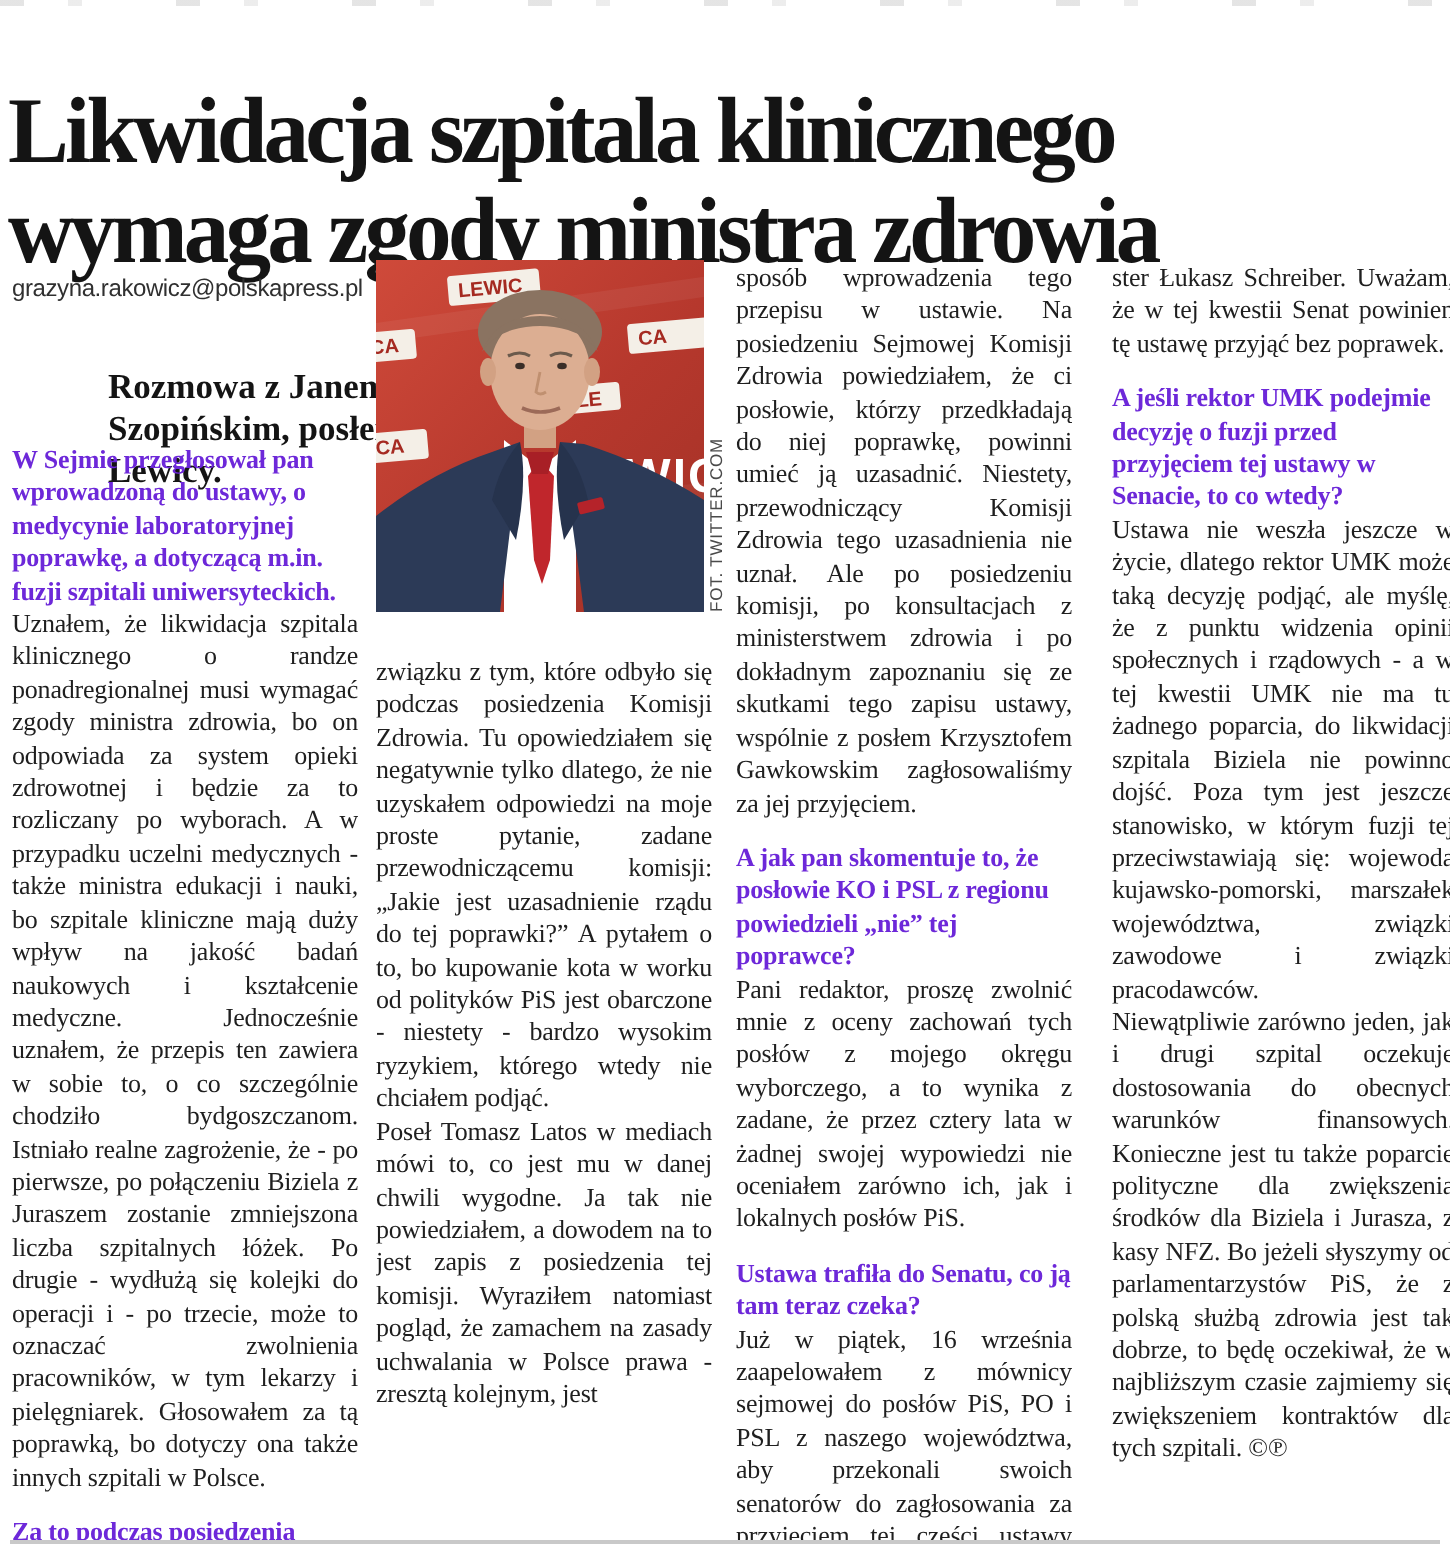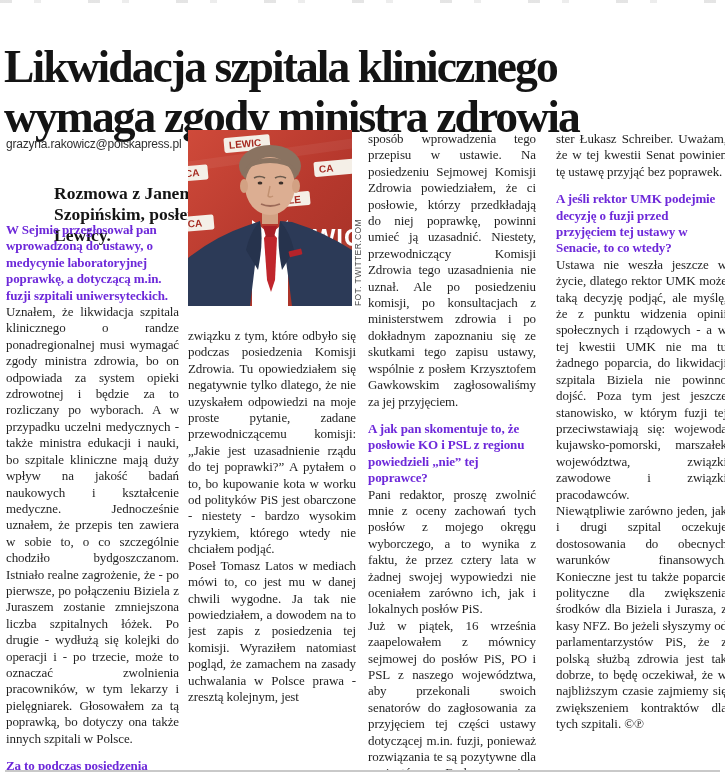--- a/index.html
+++ b/index.html
@@ -135,21 +135,22 @@
 </div>
 
 <div class="col" id="col2">
   <p class="a">związku z tym, które odbyło się podczas posiedzenia Komisji Zdrowia. Tu opowiedziałem się negatywnie tylko dlatego, że nie uzyskałem odpowiedzi na moje proste pytanie, zadane przewodniczącemu komisji: „Jakie jest uzasadnienie rządu do tej poprawki?” A pytałem o to, bo kupowanie kota w worku od polityków PiS jest obarczone - niestety - bardzo wysokim ryzykiem, którego wtedy nie chciałem podjąć.</p>
   <p class="a">Poseł Tomasz Latos w mediach mówi to, co jest mu w danej chwili wygodne. Ja tak nie powiedziałem, a dowodem na to jest zapis z posiedzenia tej komisji. Wyraziłem natomiast pogląd, że zamachem na zasady uchwalania w Polsce prawa - zresztą kolejnym, jest</p>
 </div>
 
 <div class="col" id="col3">
   <p class="a">sposób wprowadzenia tego przepisu w ustawie. Na posiedzeniu Sejmowej Komisji Zdrowia powiedziałem, że ci posłowie, którzy przedkładają do niej poprawkę, powinni umieć ją uzasadnić. Niestety, przewodniczący Komisji Zdrowia tego uzasadnienia nie uznał. Ale po posiedzeniu komisji, po konsultacjach z ministerstwem zdrowia i po dokładnym zapoznaniu się ze skutkami tego zapisu ustawy, wspólnie z posłem Krzysztofem Gawkowskim zagłosowaliśmy za jej przyjęciem.</p>
   <p class="q">A jak pan skomentuje to, że posłowie KO i PSL z regionu powiedzieli „nie” tej poprawce?</p>
-  <p class="a">Pani redaktor, proszę zwolnić mnie z oceny zachowań tych posłów z mojego okręgu wyborczego, a to wynika z faktu, że przez cztery lata w żadnej swojej wypowiedzi nie oceniałem zarówno ich, jak i lokalnych posłów PiS.</p>
+  <p class="a">Pani redaktor, proszę zwolnić mnie z oceny zachowań tych posłów z mojego okręgu wyborczego, a to wynika z zadane, że przez cztery lata w żadnej swojej wypowiedzi nie oceniałem zarówno ich, jak i lokalnych posłów PiS.</p>
+  <p class="q">Ustawa trafiła do Senatu, co ją tam teraz czeka?</p>
   <p class="a">Już w piątek, 16 września zaapelowałem z mównicy sejmowej do posłów PiS, PO i PSL z naszego województwa, aby przekonali swoich senatorów do zagłosowania za przyjęciem tej części ustawy dotyczącej m.in. fuzji, ponieważ rozwiązania te są pozytywne dla pacjentów z Bydgoszczy i z całego województwa. O to również apelował w mediach mini-</p>
 </div>
 
 <div class="col" id="col4">
   <p class="a">ster Łukasz Schreiber. Uważam, że w tej kwestii Senat powinien tę ustawę przyjąć bez poprawek.</p>
   <p class="q">A jeśli rektor UMK podejmie decyzję o fuzji przed przyjęciem tej ustawy w Senacie, to co wtedy?</p>
   <p class="a">Ustawa nie weszła jeszcze w życie, dlatego rektor UMK może taką decyzję podjąć, ale myślę, że z punktu widzenia opinii społecznych i rządowych - a w tej kwestii UMK nie ma tu żadnego poparcia, do likwidacji szpitala Biziela nie powinno dojść. Poza tym jest jeszcze stanowisko, w którym fuzji tej przeciwstawiają się: wojewoda kujawsko-pomorski, marszałek województwa, związki zawodowe i związki pracodawców.</p>
   <p class="a">Niewątpliwie zarówno jeden, jak i drugi szpital oczekuje dostosowania do obecnych warunków finansowych. Konieczne jest tu także poparcie polityczne dla zwiększenia środków dla Biziela i Jurasza, z kasy NFZ. Bo jeżeli słyszymy od parlamentarzystów PiS, że z polską służbą zdrowia jest tak dobrze, to będę oczekiwał, że w najbliższym czasie zajmiemy się zwiększeniem kontraktów dla tych szpitali. ©℗</p>
 </div>
 

